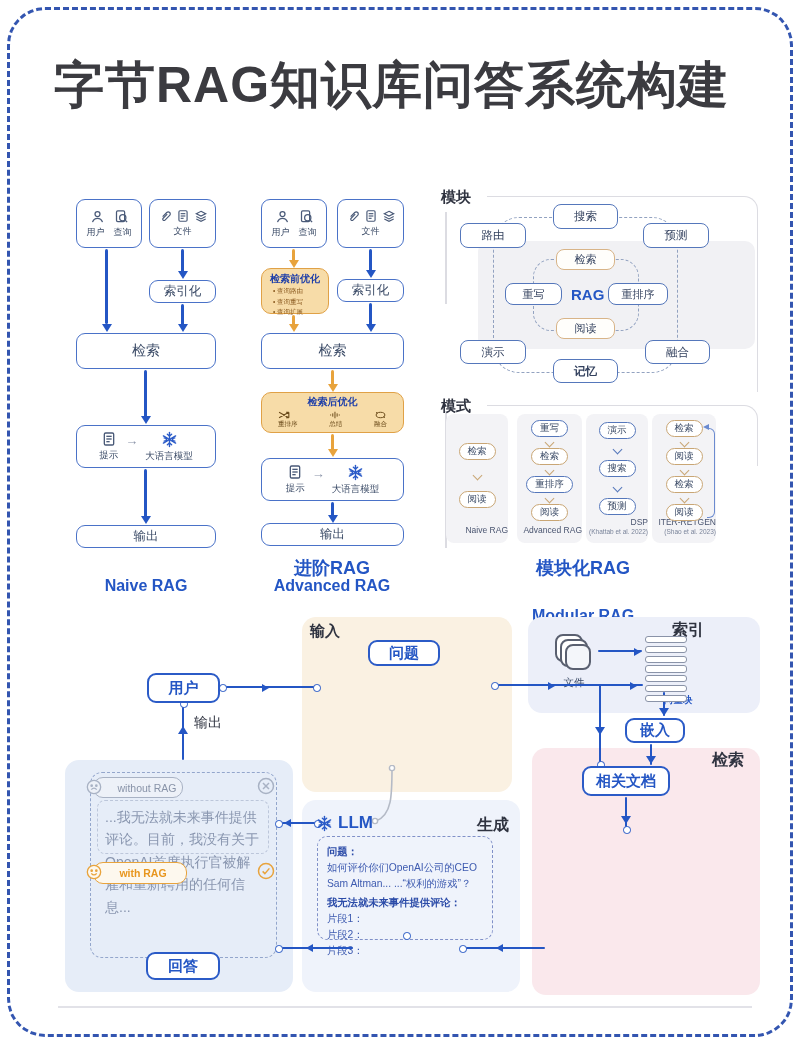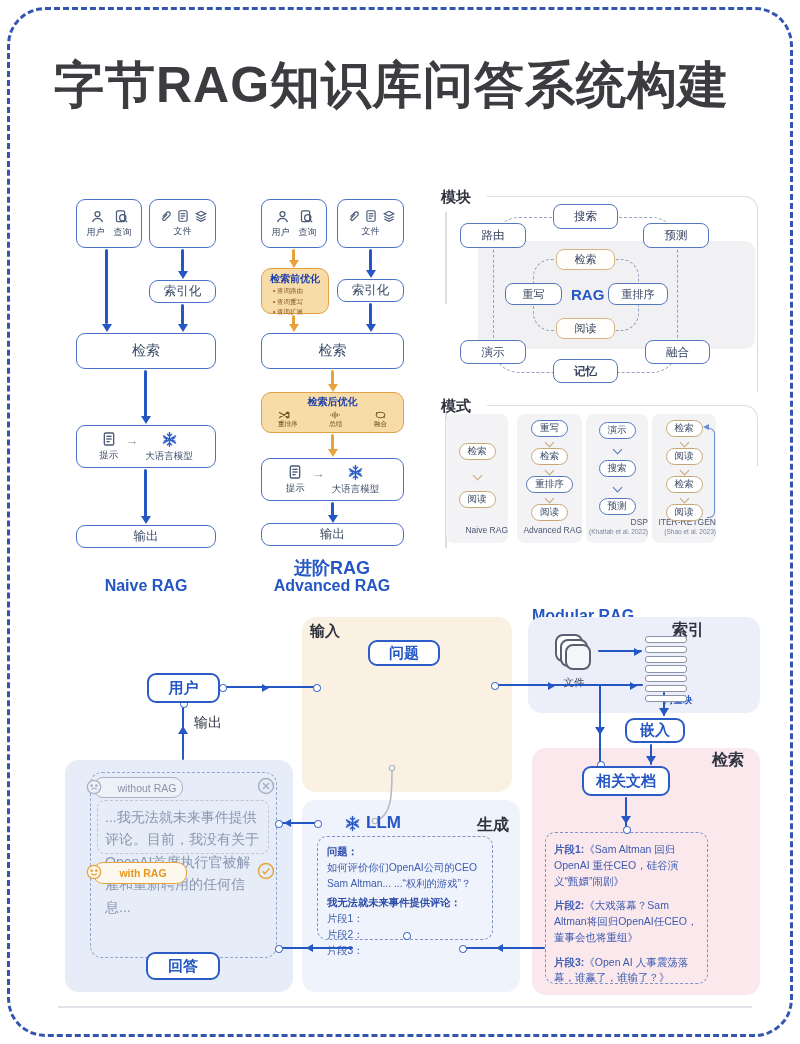--- a/index.html
+++ b/index.html
@@ -375,20 +375,21 @@
         <span>检索</span>
       </div>
     <div class="chev" style="margin:2px 0;"></div>
     <div class="pill">
         <span>阅读</span>
       </div>
     <div class="pname"><span>ITER-RETGEN</span><span class="cite">(Shao et al. 2023)</span></div>
     <div style="position:absolute;right:1px;top:14px;width:7px;height:88px;border:1.3px solid #6B8BD0;border-left:none;border-radius:0 6px 6px 0;"></div>
     <div class="ah left" style="right:7px;top:10px;border-right-color:#6B8BD0;border-top-width:3.5px;border-bottom-width:3.5px;border-right-width:6px;"></div>
   </div>
+  <div class="cnname" style="left:498px;top:556px;width:170px;">模块化RAG</div>
   <div class="enname" style="left:498px;top:577px;width:170px;margin-top:30px;">Modular RAG</div>
 
   <div class="card" style="left:302px;top:617px;width:210px;height:175px;background:#FAF1E2;"></div>
   <div class="card" style="left:528px;top:617px;width:232px;height:96px;background:#ECEFF9;"></div>
   <div class="card" style="left:532px;top:748px;width:228px;height:247px;background:#FAE8EC;"></div>
   <div class="card" style="left:302px;top:800px;width:218px;height:192px;background:#EFF3FB;"></div>
   <div class="card" style="left:65px;top:760px;width:228px;height:232px;background:#E6EDF8;"></div>
 
   <div class="lbl" style="left:310px;top:622px;font-size:15px;">输入</div>
   <div class="bb" style="left:368px;top:640px;width:72px;height:26px;">
@@ -445,27 +446,22 @@
   <div class="vl" style="left:650px;top:744px;height:21px;"></div>
   <div class="ah down" style="left:646px;top:756px;"></div>
 
   <div class="lbl" style="left:712px;top:750px;font-size:16px;">检索</div>
   <div class="bb" style="left:582px;top:766px;width:88px;height:30px;">
       <span>相关文档</span>
     </div>
   <div class="vl" style="left:625px;top:797px;height:32px;"></div>
   <div class="ah down" style="left:621px;top:816px;"></div>
   <div class="dot" style="left:623px;top:826px;"></div>
-  <div class="dashbx" style="left:545px;top:832px;width:163px;height:152px;border-color:#8090C8;padding:9px 8px;font-size:10.5px;line-height:1.5;">
-    <div style="margin-bottom:9px;"><b>片段1:</b><span>《Sam Altman 回归 OpenAI 重任CEO，硅谷演义“甄嬛”闹剧》</span></div>
-    <div style="margin-bottom:9px;"><b>片段2:</b><span>《大戏落幕？Sam Altman将回归OpenAI任CEO，董事会也将重组》</span></div>
-    <div><b>片段3:</b><span>《Open AI 人事震荡落幕，谁赢了，谁输了？》</span></div>
-  </div>
-
-  <div class="abs" style="left:316px;top:813px;display:flex;align-items:center;gap:5px;z-index:5;padding-left:28px;">
+
+  <div class="abs" style="left:316px;top:813px;display:flex;align-items:center;gap:5px;z-index:5;">
     <span>
         <svg width="17" height="17" viewBox="0 0 24 24" fill="none" stroke="#2B5BC7" stroke-width="2" stroke-linecap="round">
           <line x1="12" y1="2" x2="12" y2="22"></line>
           <line x1="3.4" y1="7" x2="20.6" y2="17"></line>
           <line x1="3.4" y1="17" x2="20.6" y2="7"></line>
           <path d="M9 4.5l3 2.5 3-2.5M9 19.5l3-2.5 3 2.5M4.5 9.8l3.5 1-1 3.4M19.5 9.8l-3.5 1 1 3.4M4.5 14.2l3.5-1-1-3.4M19.5 14.2l-3.5-1 1-3.4"></path>
         </svg>
       </span>
     <span style="font-size:17px;font-weight:bold;color:#2456C4;">LLM</span>
   </div>

